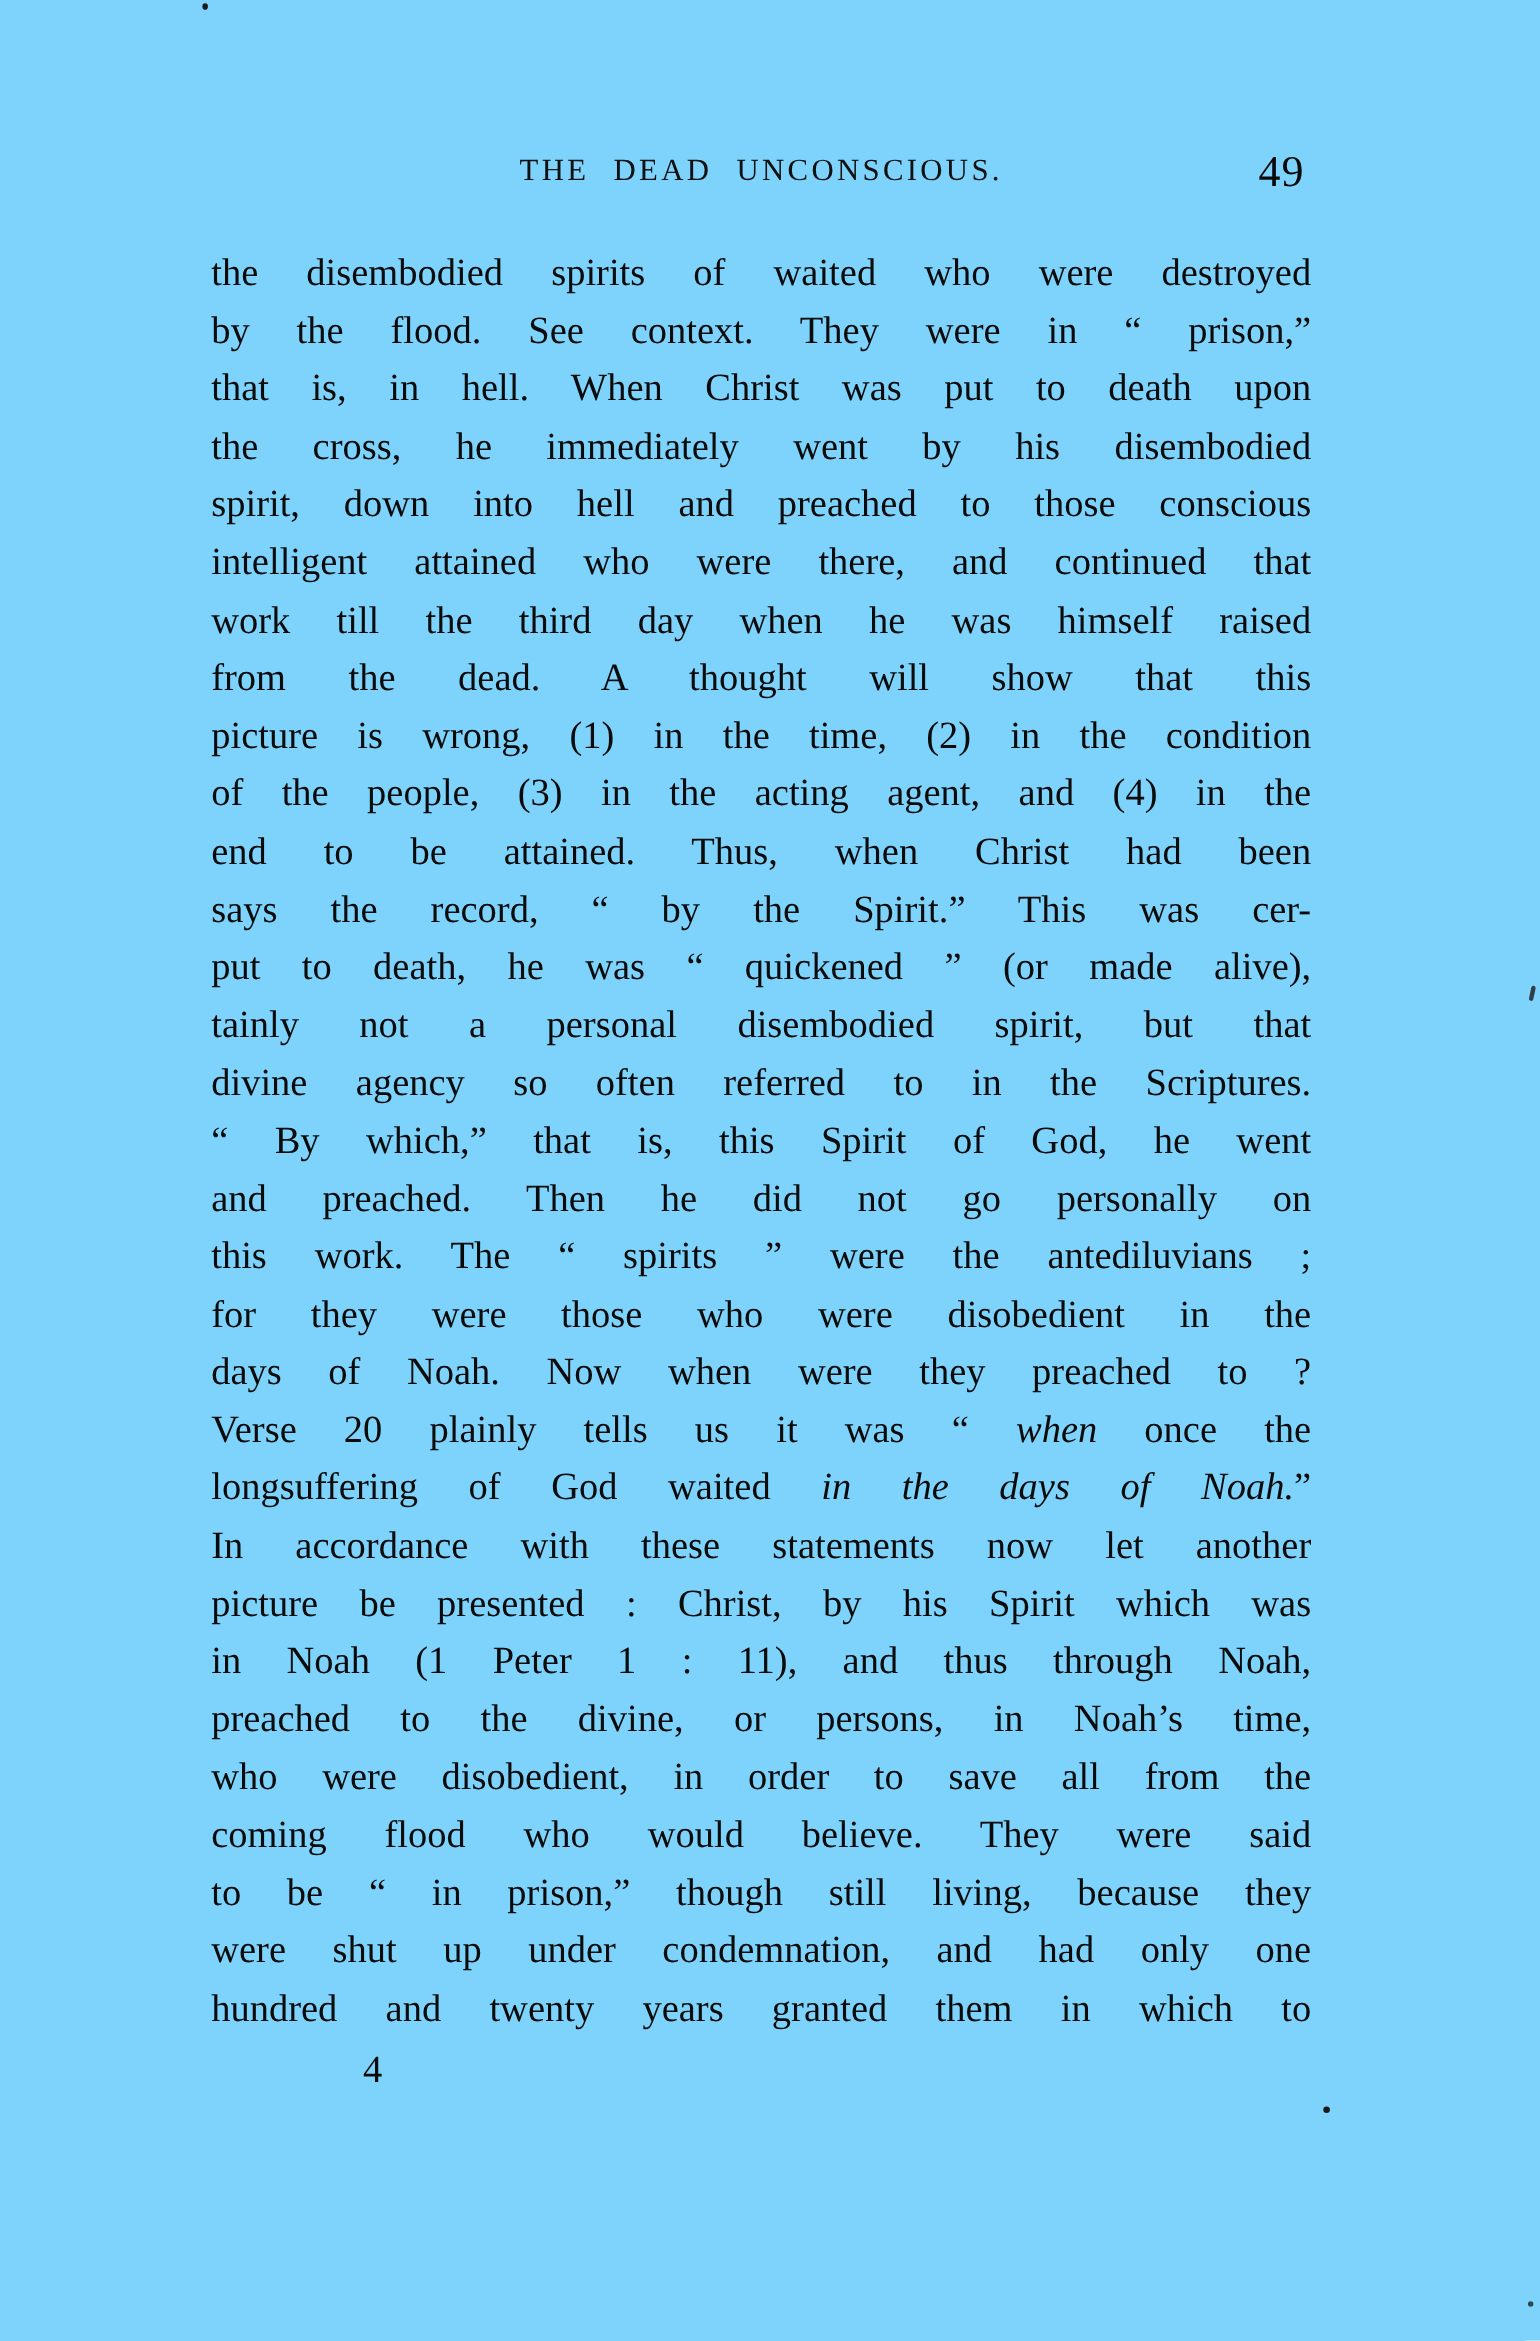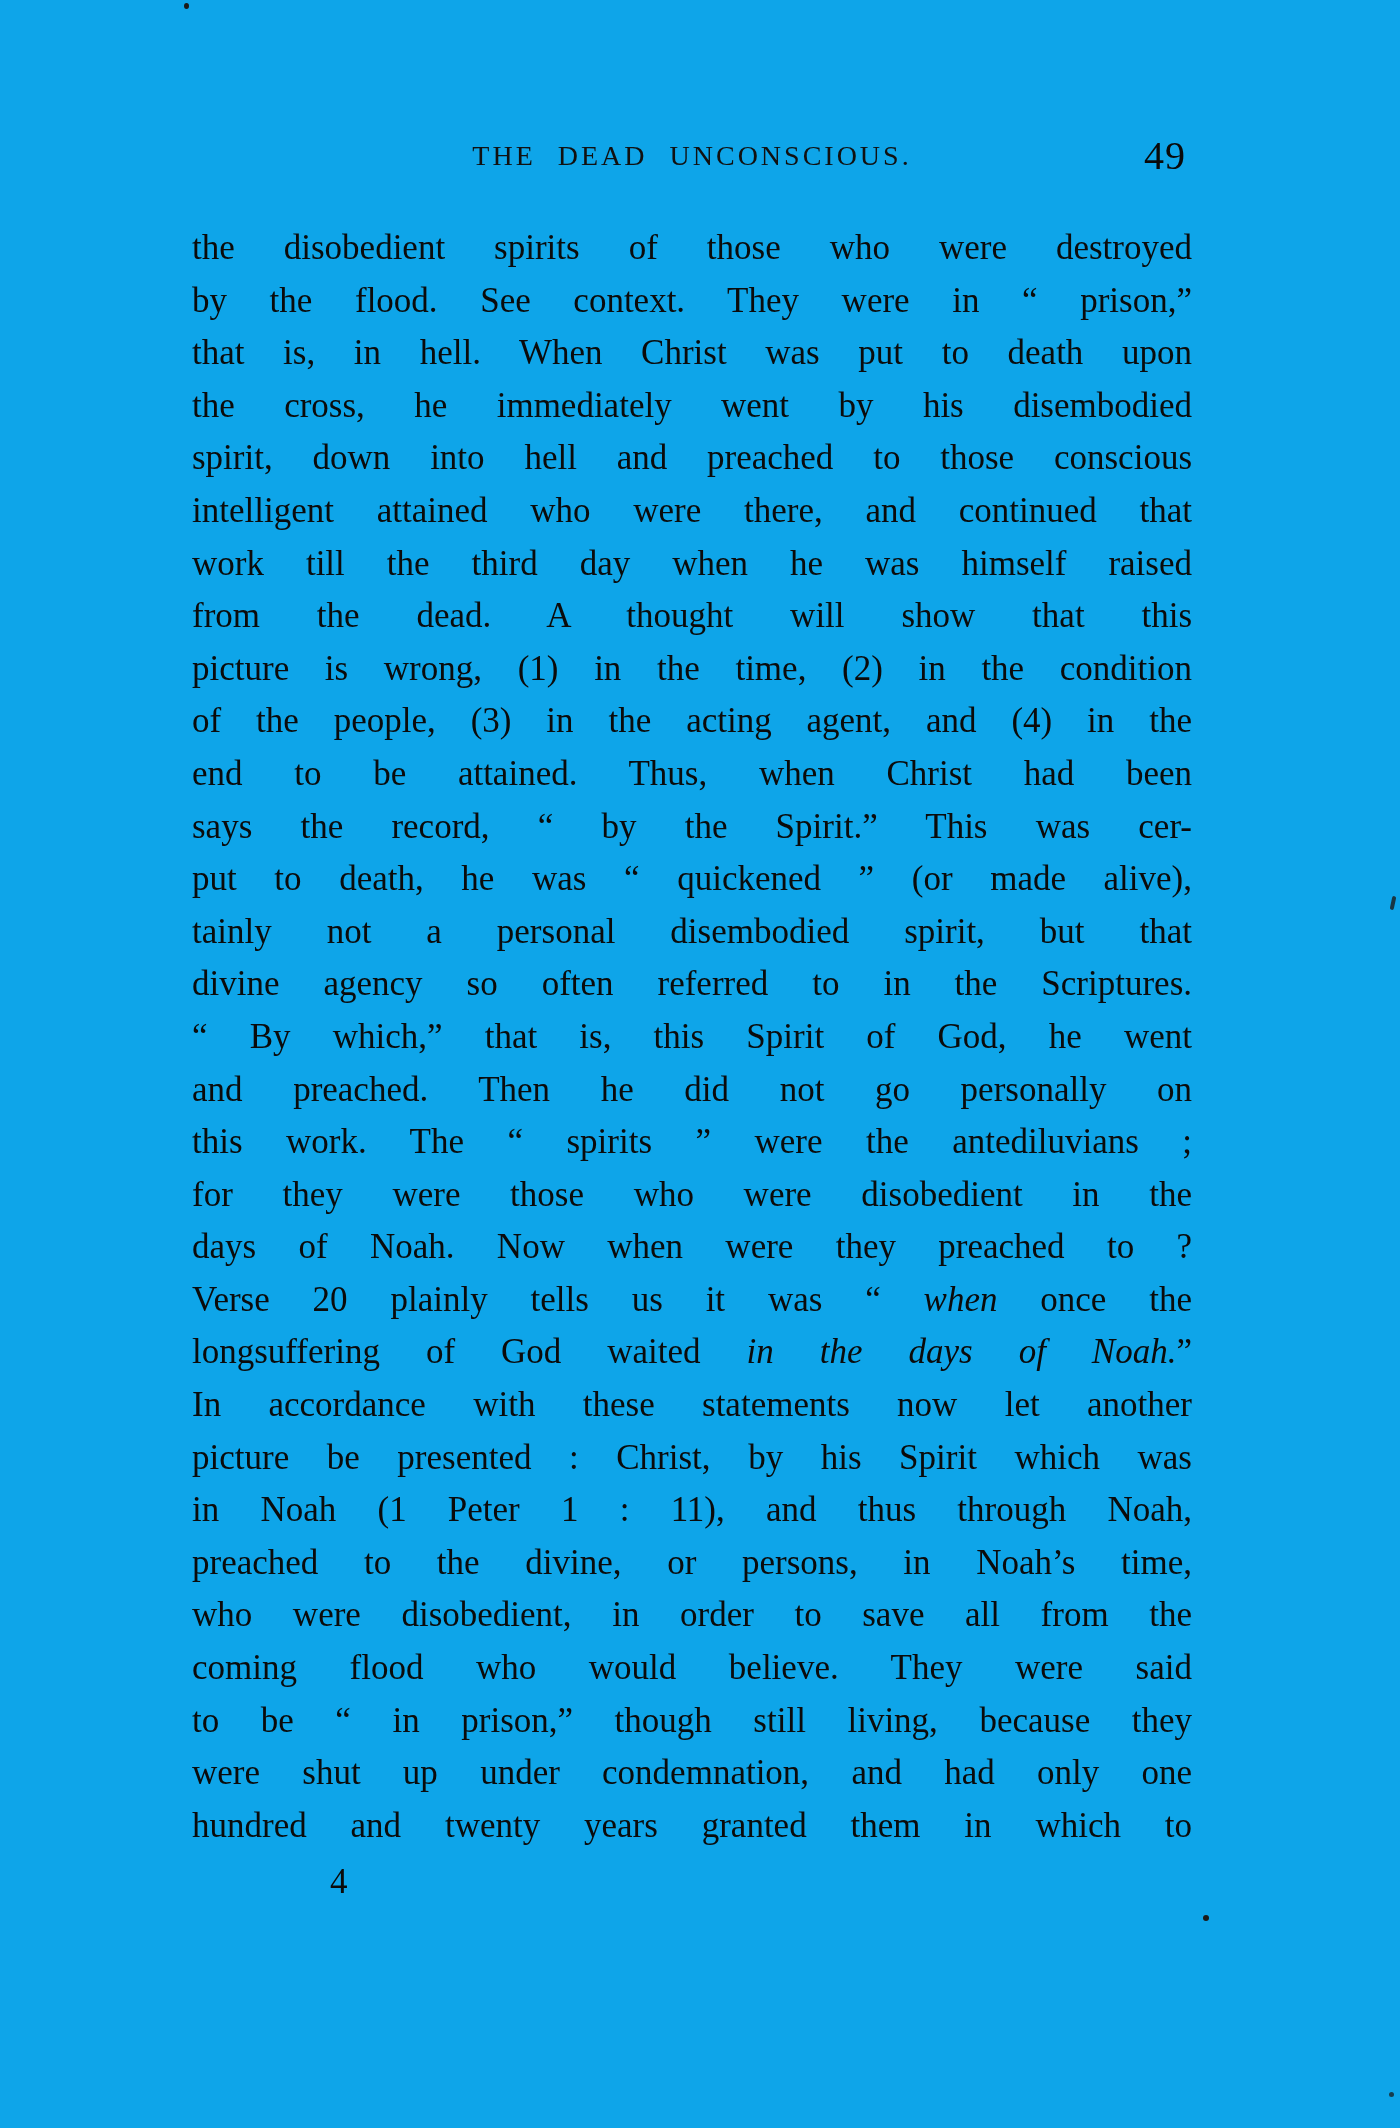--- a/index.html
+++ b/index.html
@@ -6,21 +6,21 @@
   body{
     width:1400px;height:2128px;
     background:#ffffff;
     font-family:"Liberation Serif","DejaVu Serif",serif;
     color:#0c0c0c;
     position:relative;
     overflow:hidden;
   }
   .page{
     position:absolute;inset:0;
-    background:#0ea5e9;
+    background:#7dd3fc;
     padding-left:40px;
   }
   
   .running-header{
     position:absolute;
     left:192px;top:140px;width:1000px;
     height:40px;
   }
   .header-title{
     text-align:center;
@@ -74,21 +74,21 @@
 <body>
 
 <div class="page">
 
   <div class="running-header">
     <div class="header-title">THE DEAD UNCONSCIOUS.</div>
     <div class="page-number">49</div>
   </div>
 
   <div class="body-text">
-      <div class="line"><span>the disobedient spirits of those who were destroyed</span></div>
+      <div class="line"><span>the disembodied spirits of waited who were destroyed</span></div>
       <div class="line"><span>by the flood. See context. They were in “ prison,”</span></div>
       <div class="line"><span>that is, in hell. When Christ was put to death upon</span></div>
       <div class="line"><span>the cross, he immediately went by his disembodied</span></div>
       <div class="line"><span>spirit, down into hell and preached to those conscious</span></div>
       <div class="line"><span>intelligent attained who were there, and continued that</span></div>
       <div class="line"><span>work till the third day when he was himself raised</span></div>
       <div class="line"><span>from the dead. A thought will show that this</span></div>
       <div class="line"><span>picture is wrong, (1) in the time, (2) in the condition</span></div>
       <div class="line"><span>of the people, (3) in the acting agent, and (4) in the</span></div>
       <div class="line"><span>end to be attained. Thus, when Christ had been</span></div>

